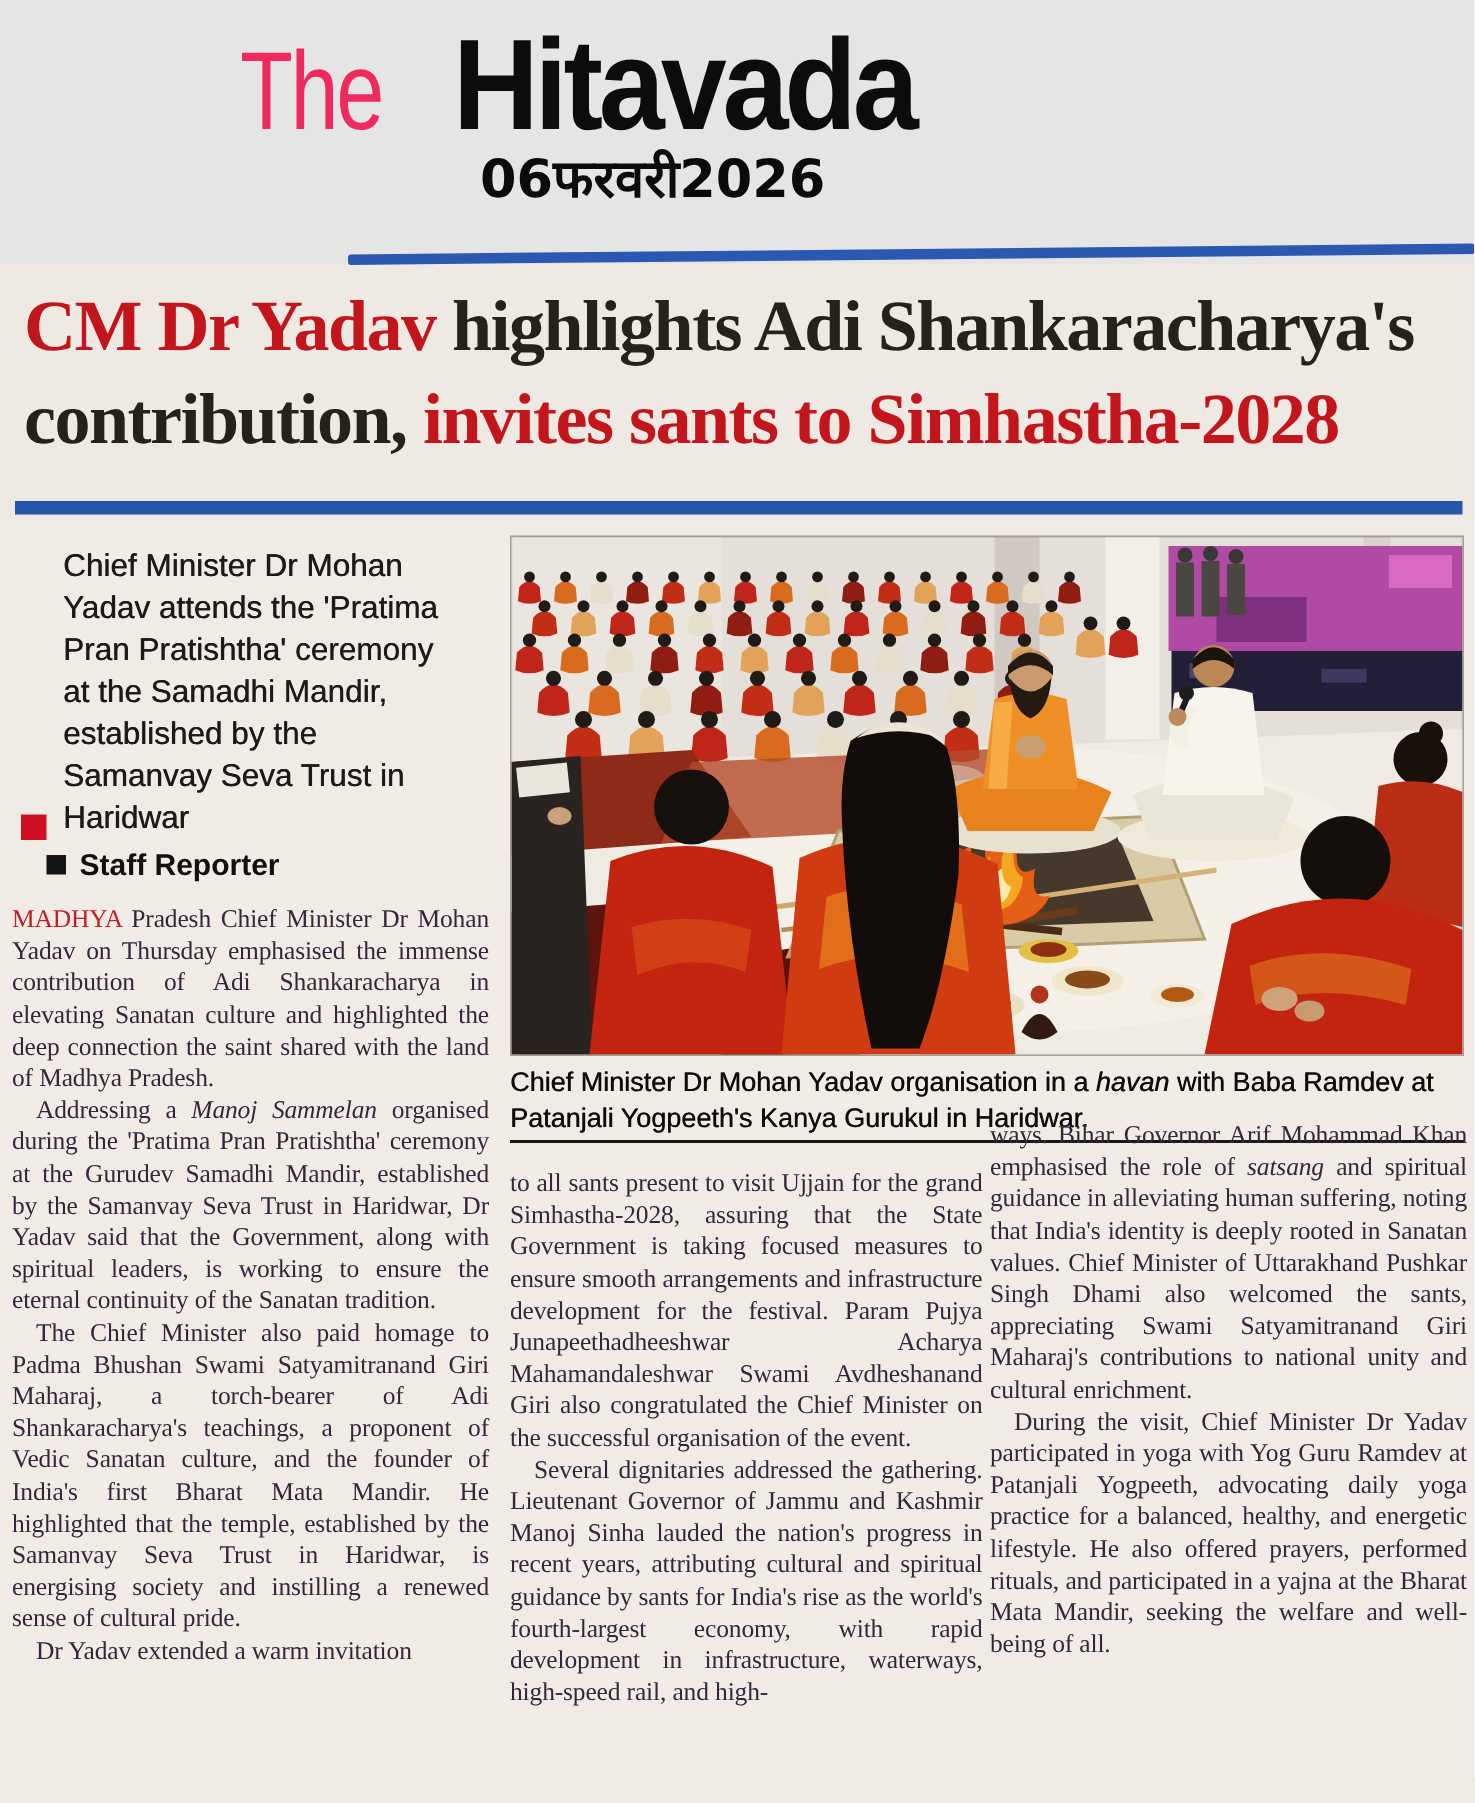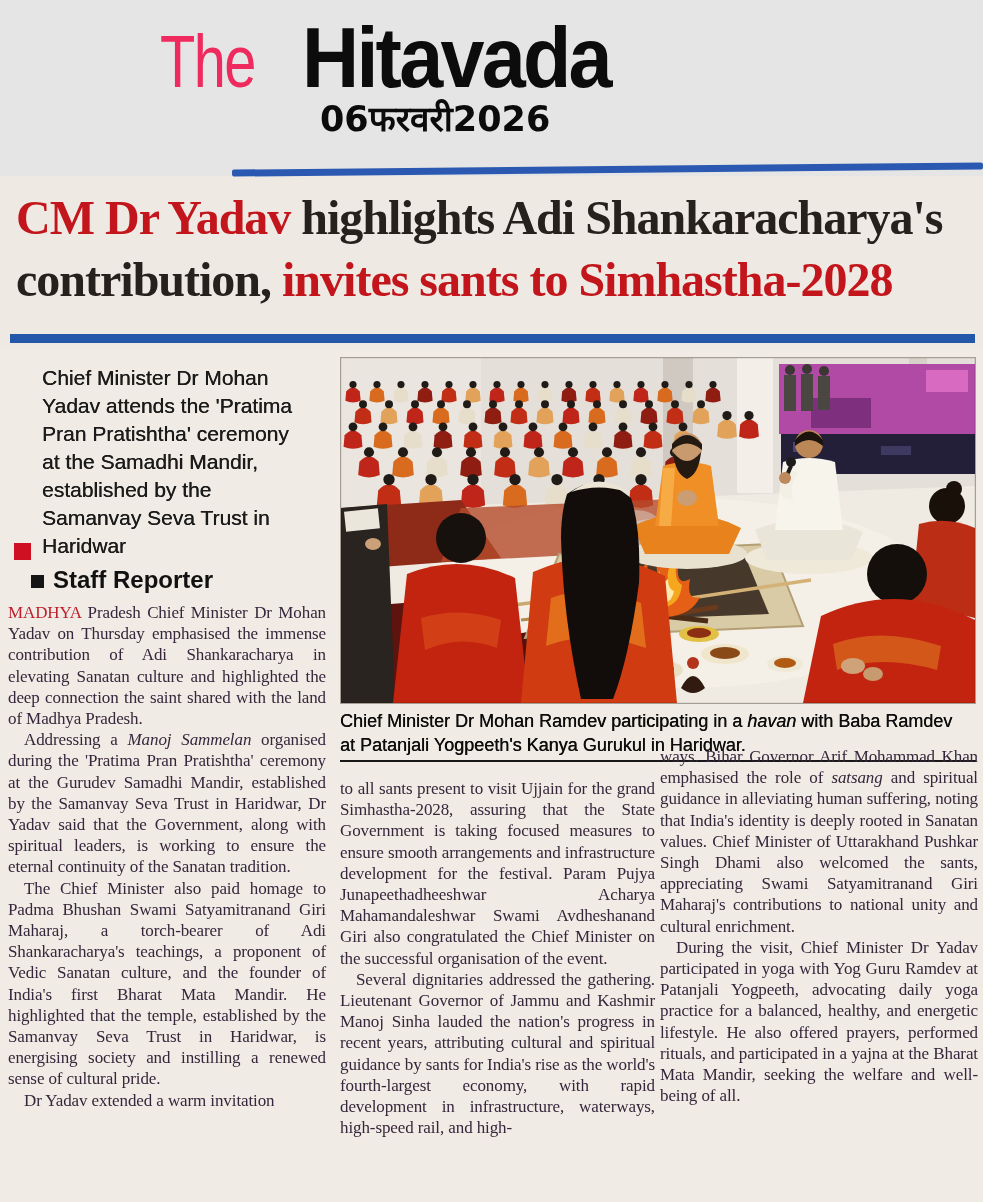--- a/index.html
+++ b/index.html
@@ -25,21 +25,21 @@
   .blue-rule{position:absolute;left:10px;right:8px;bottom:5px;height:9px;background:#2457a9;}
 
   
   .content-bg{position:absolute;left:0;top:348px;width:983px;height:854px;background:#f0ece5;}
 
   
   .summary{position:absolute;left:14px;top:364px;width:300px;display:flex;align-items:flex-end;}
   .summary .bullet{flex:0 0 17px;width:17px;height:17px;background:#ce1022;margin:5px 11px 0 0;}
   .summary .text{width:256px;font-size:21px;line-height:28px;color:#1b1b1b;
                  text-shadow:.3px 0 0 currentColor;}
-  .byline{position:absolute;left:14px;top:566px;font-size:24px;font-weight:700;color:#111;padding-left:17px;}
+  .byline{position:absolute;left:14px;top:566px;font-size:20px;font-weight:700;color:#111;padding-left:17px;}
   .byline .sq{display:inline-block;width:13px;height:13px;background:#151515;margin-right:9px;}
 
   
   .photo-frame{position:absolute;left:340px;top:357px;width:636px;height:347px;
                border:1px solid #a59e94;box-sizing:border-box;background:#e6e2db;}
   .photo-frame svg{display:block;}
   .caption{position:absolute;left:340px;top:709px;width:622px;font-size:18px;line-height:24px;
            color:#0d0d0d;text-shadow:.3px 0 0 currentColor;}
   .caption-rule{position:absolute;left:340px;top:760px;width:636px;height:2px;background:#181818;}
 
@@ -480,21 +480,21 @@
         <path d="M480,258 Q556,222 634,262 L634,345 L462,345 Z" fill="#c32410"></path>
         <path d="M492,286 Q540,268 600,288 L596,312 Q540,296 496,312 Z" fill="#e07a22" opacity=".6"></path>
         <ellipse cx="512" cy="308" rx="12" ry="8" fill="#cfa379"></ellipse>
         <ellipse cx="532" cy="316" rx="10" ry="7" fill="#c79a6f"></ellipse>
       </g>
       <rect x="0" y="0" width="634" height="345" fill="none" stroke="#00000022"></rect>
     </svg>
   </div>
 
   <div class="caption">
-    <span>Chief Minister Dr Mohan Ramdev participating in a </span><i>havan</i><span> with Baba Ramdev at Patanjali Yogpeeth's Kanya Gurukul in Haridwar.</span>
+    <span>Chief Minister Dr Mohan Yadav organisation in a </span><i>havan</i><span> with Baba Ramdev at Patanjali Yogpeeth's Kanya Gurukul in Haridwar.</span>
   </div>
   <div class="caption-rule"></div>
 
   <div class="col col-1">
       <p class="noindent"><span class="lead-word">MADHYA</span><span> Pradesh Chief Minister Dr Mohan Yadav on Thursday emphasised the immense contribution of Adi Shankaracharya in elevating Sanatan culture and highlighted the deep connection the saint shared with the land of Madhya Pradesh.</span></p>
       <p><span>Addressing a </span><i>Manoj Sammelan</i><span> organised during the 'Pratima Pran Pratishtha' ceremony at the Gurudev Samadhi Mandir, established by the Samanvay Seva Trust in Haridwar, Dr Yadav said that the Government, along with spiritual leaders, is working to ensure the eternal continuity of the Sanatan tradition.</span></p>
       <p><span>The Chief Minister also paid homage to Padma Bhushan Swami Satyamitranand Giri Maharaj, a torch-bearer of Adi Shankaracharya's teachings, a proponent of Vedic Sanatan culture, and the founder of India's first Bharat Mata Mandir. He highlighted that the temple, established by the Samanvay Seva Trust in Haridwar, is energising society and instilling a renewed sense of cultural pride.</span></p>
       <p><span>Dr Yadav extended a warm invitation</span></p>
     </div>
   <div class="col col-2">

